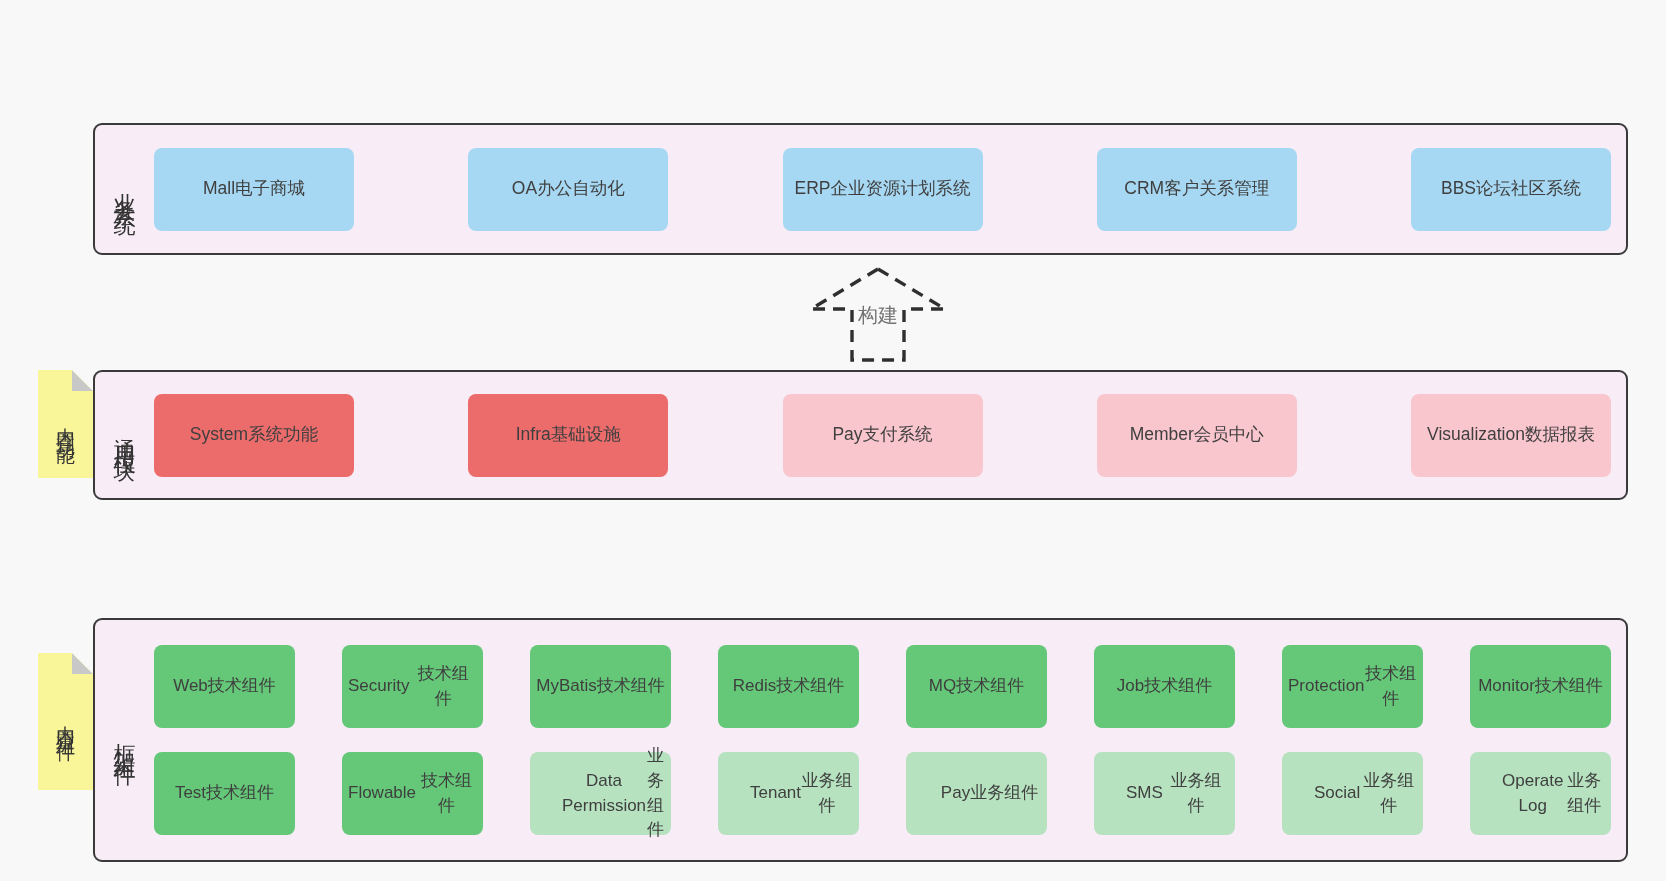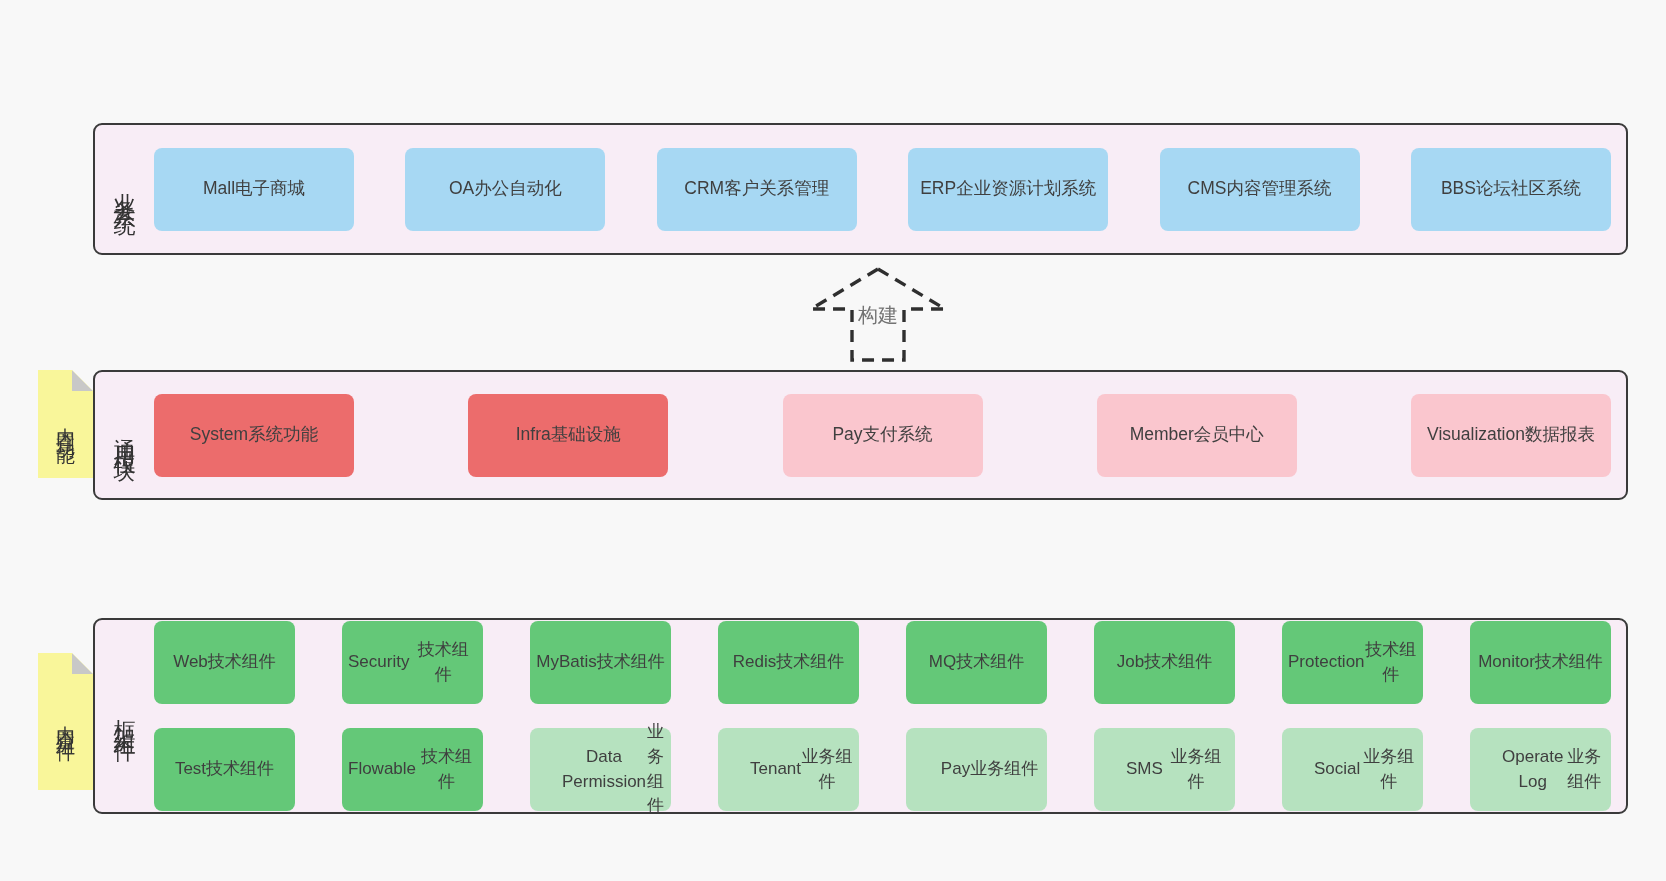--- a/index.html
+++ b/index.html
@@ -16,21 +16,21 @@
     position:absolute;
     left:93px;width:1535px;
     background:#f8edf6;
     border:2px solid #3a3a3a;
     border-radius:9px;
     box-sizing:border-box;
     display:flex;
   }
   .band1{top:123px;height:132px;}
   .band2{top:370px;height:130px;}
-  .band3{top:618px;height:196px;}
+  .band3{top:618px;height:244px;}
   .band-label{
     width:59px;
     display:flex;align-items:center;justify-content:center;
     writing-mode:vertical-rl;text-orientation:upright;
     font-size:22px;letter-spacing:7px;color:#333;
     flex:0 0 59px;
   }
   .boxes{
     flex:1;
     display:flex;align-items:center;justify-content:space-between;
@@ -98,30 +98,26 @@
     <div class="boxes">
       <div class="box wide blue">
         <div>Mall</div>
         <div>电子商城</div>
       </div>
       <div class="box wide blue">
         <div>OA</div>
         <div>办公自动化</div>
       </div>
       <div class="box wide blue">
+        <div>ERP</div>
+        <div>企业资源计划系统</div>
+      </div>
+      <div class="box wide blue">
         <div>CRM</div>
         <div>客户关系管理</div>
-      </div>
-      <div class="box wide blue">
-        <div>ERP</div>
-        <div>企业资源计划系统</div>
-      </div>
-      <div class="box wide blue">
-        <div>CMS</div>
-        <div>内容管理系统</div>
       </div>
       <div class="box wide blue">
         <div>BBS</div>
         <div>论坛社区系统</div>
       </div>
     </div>
   </section>
 
   <div class="arrow arrow1">
     <svg viewBox="0 0 140 100">

